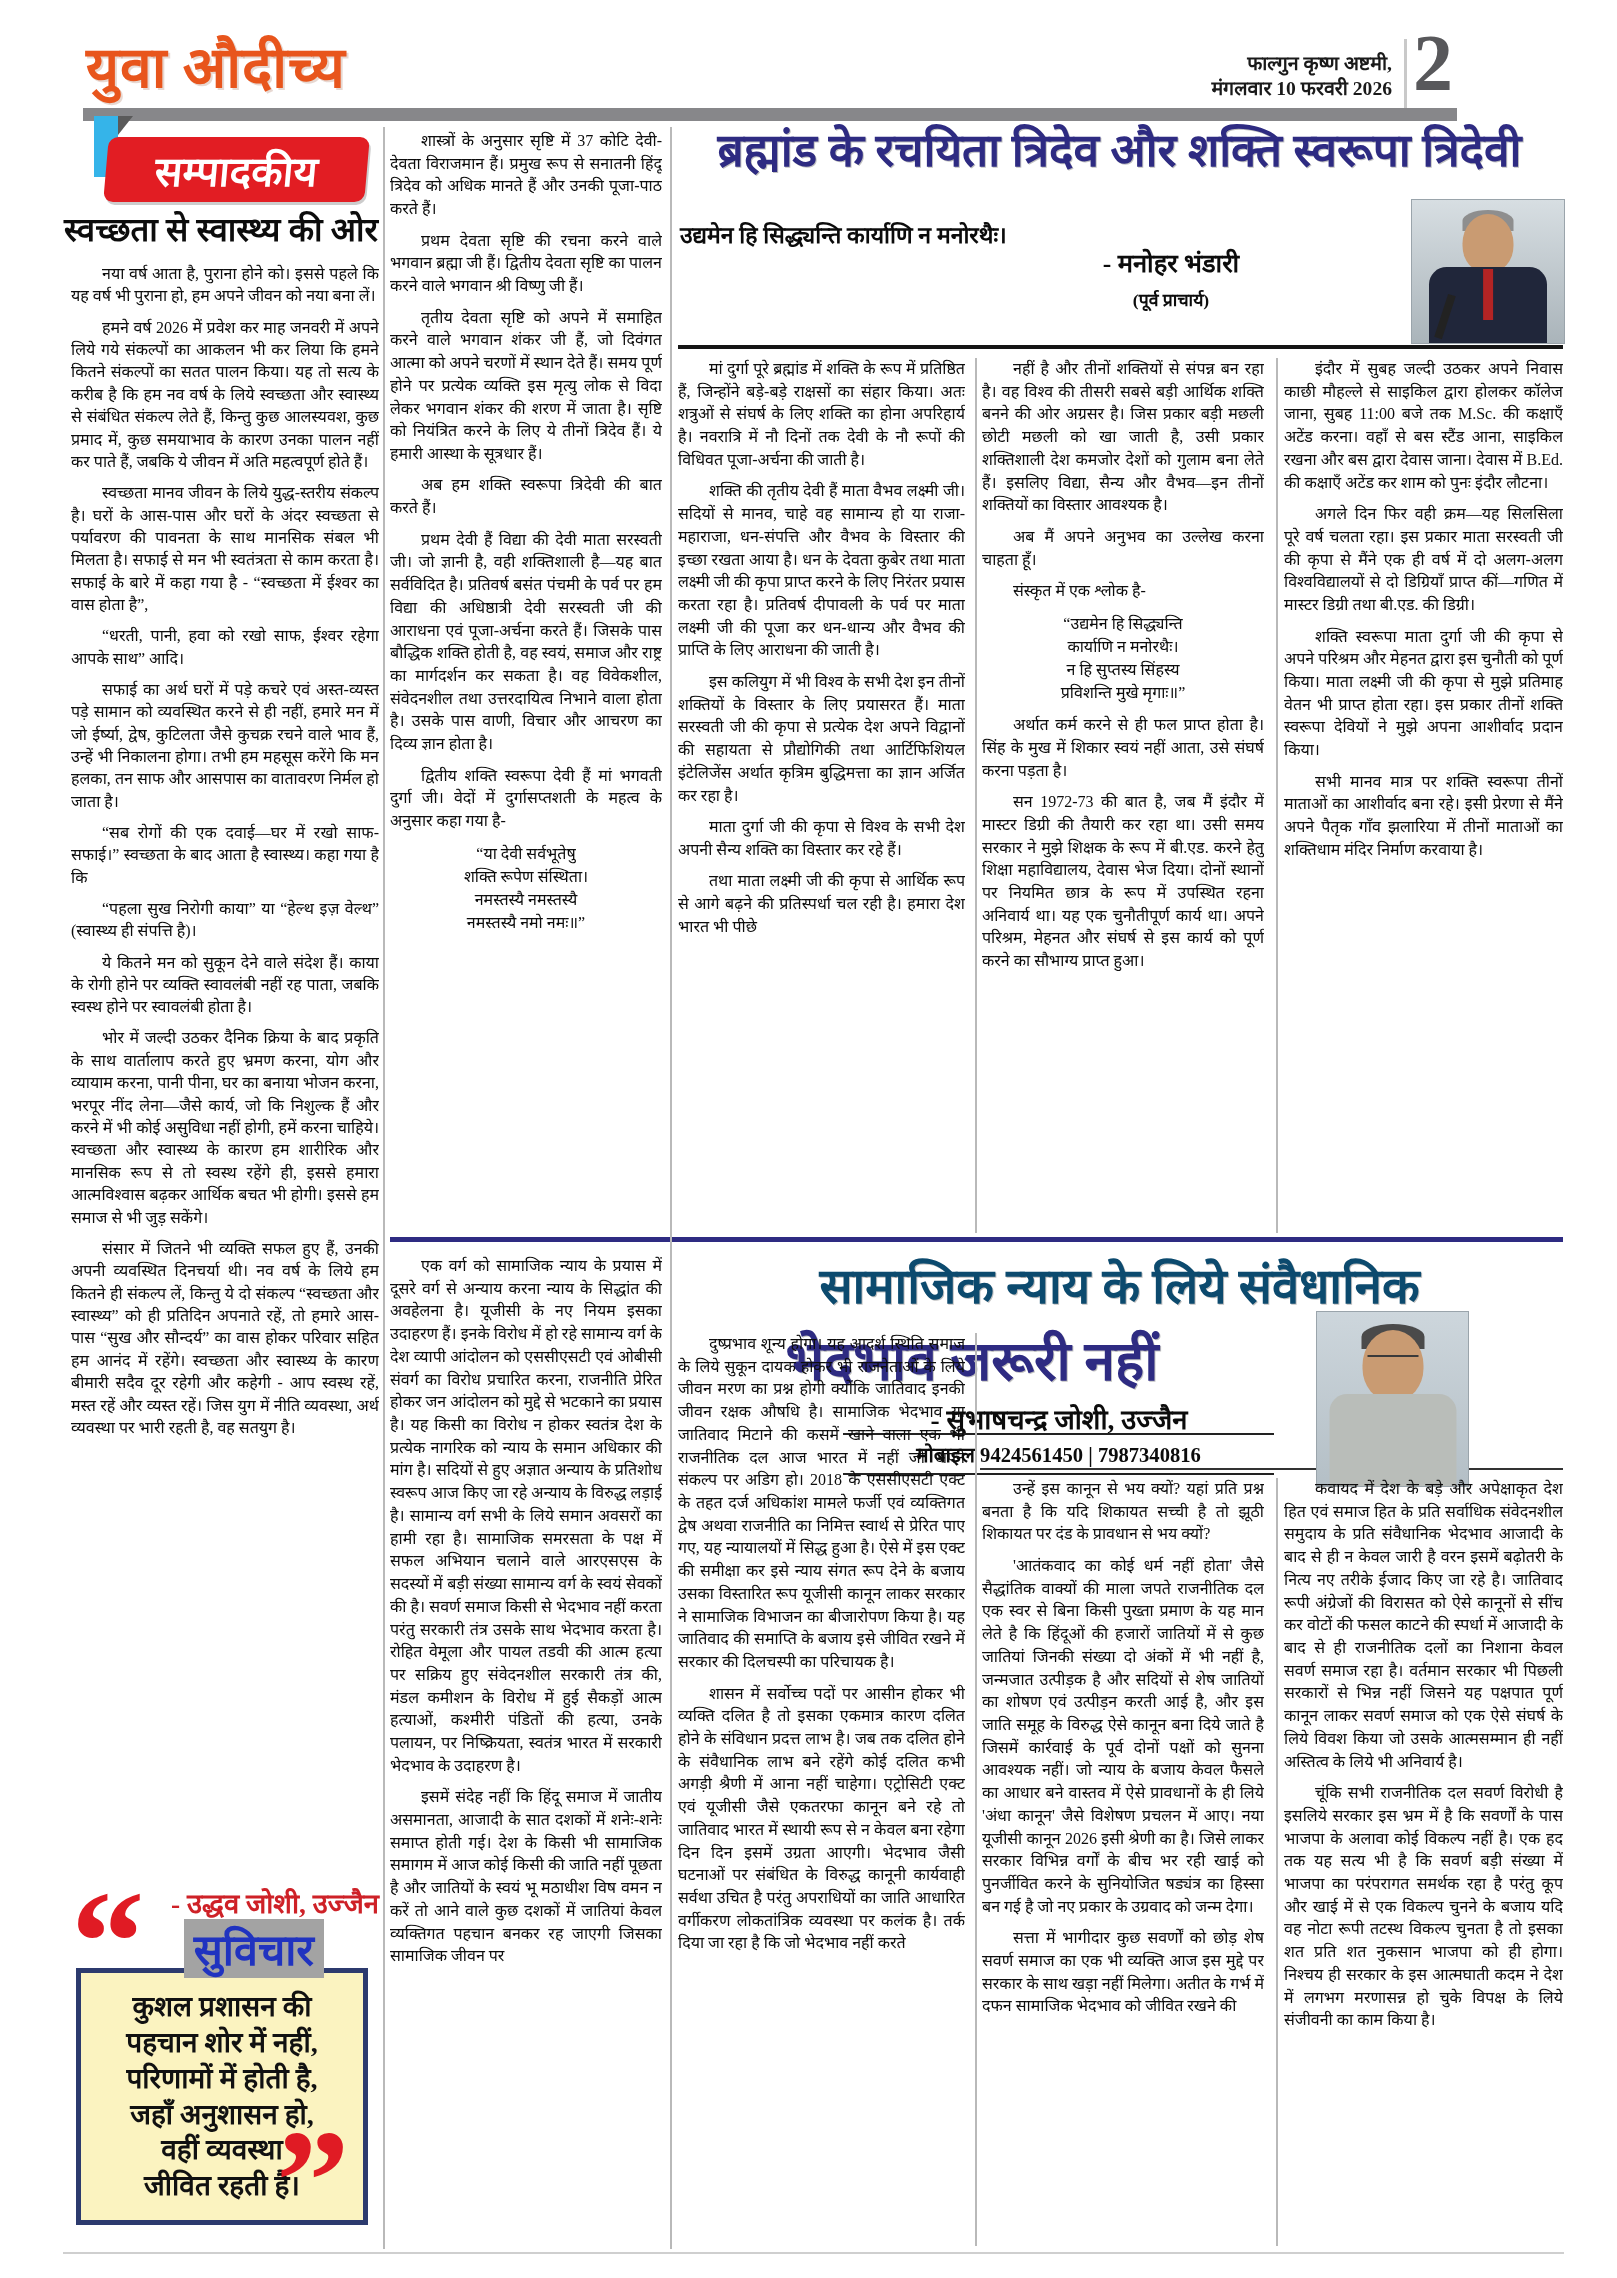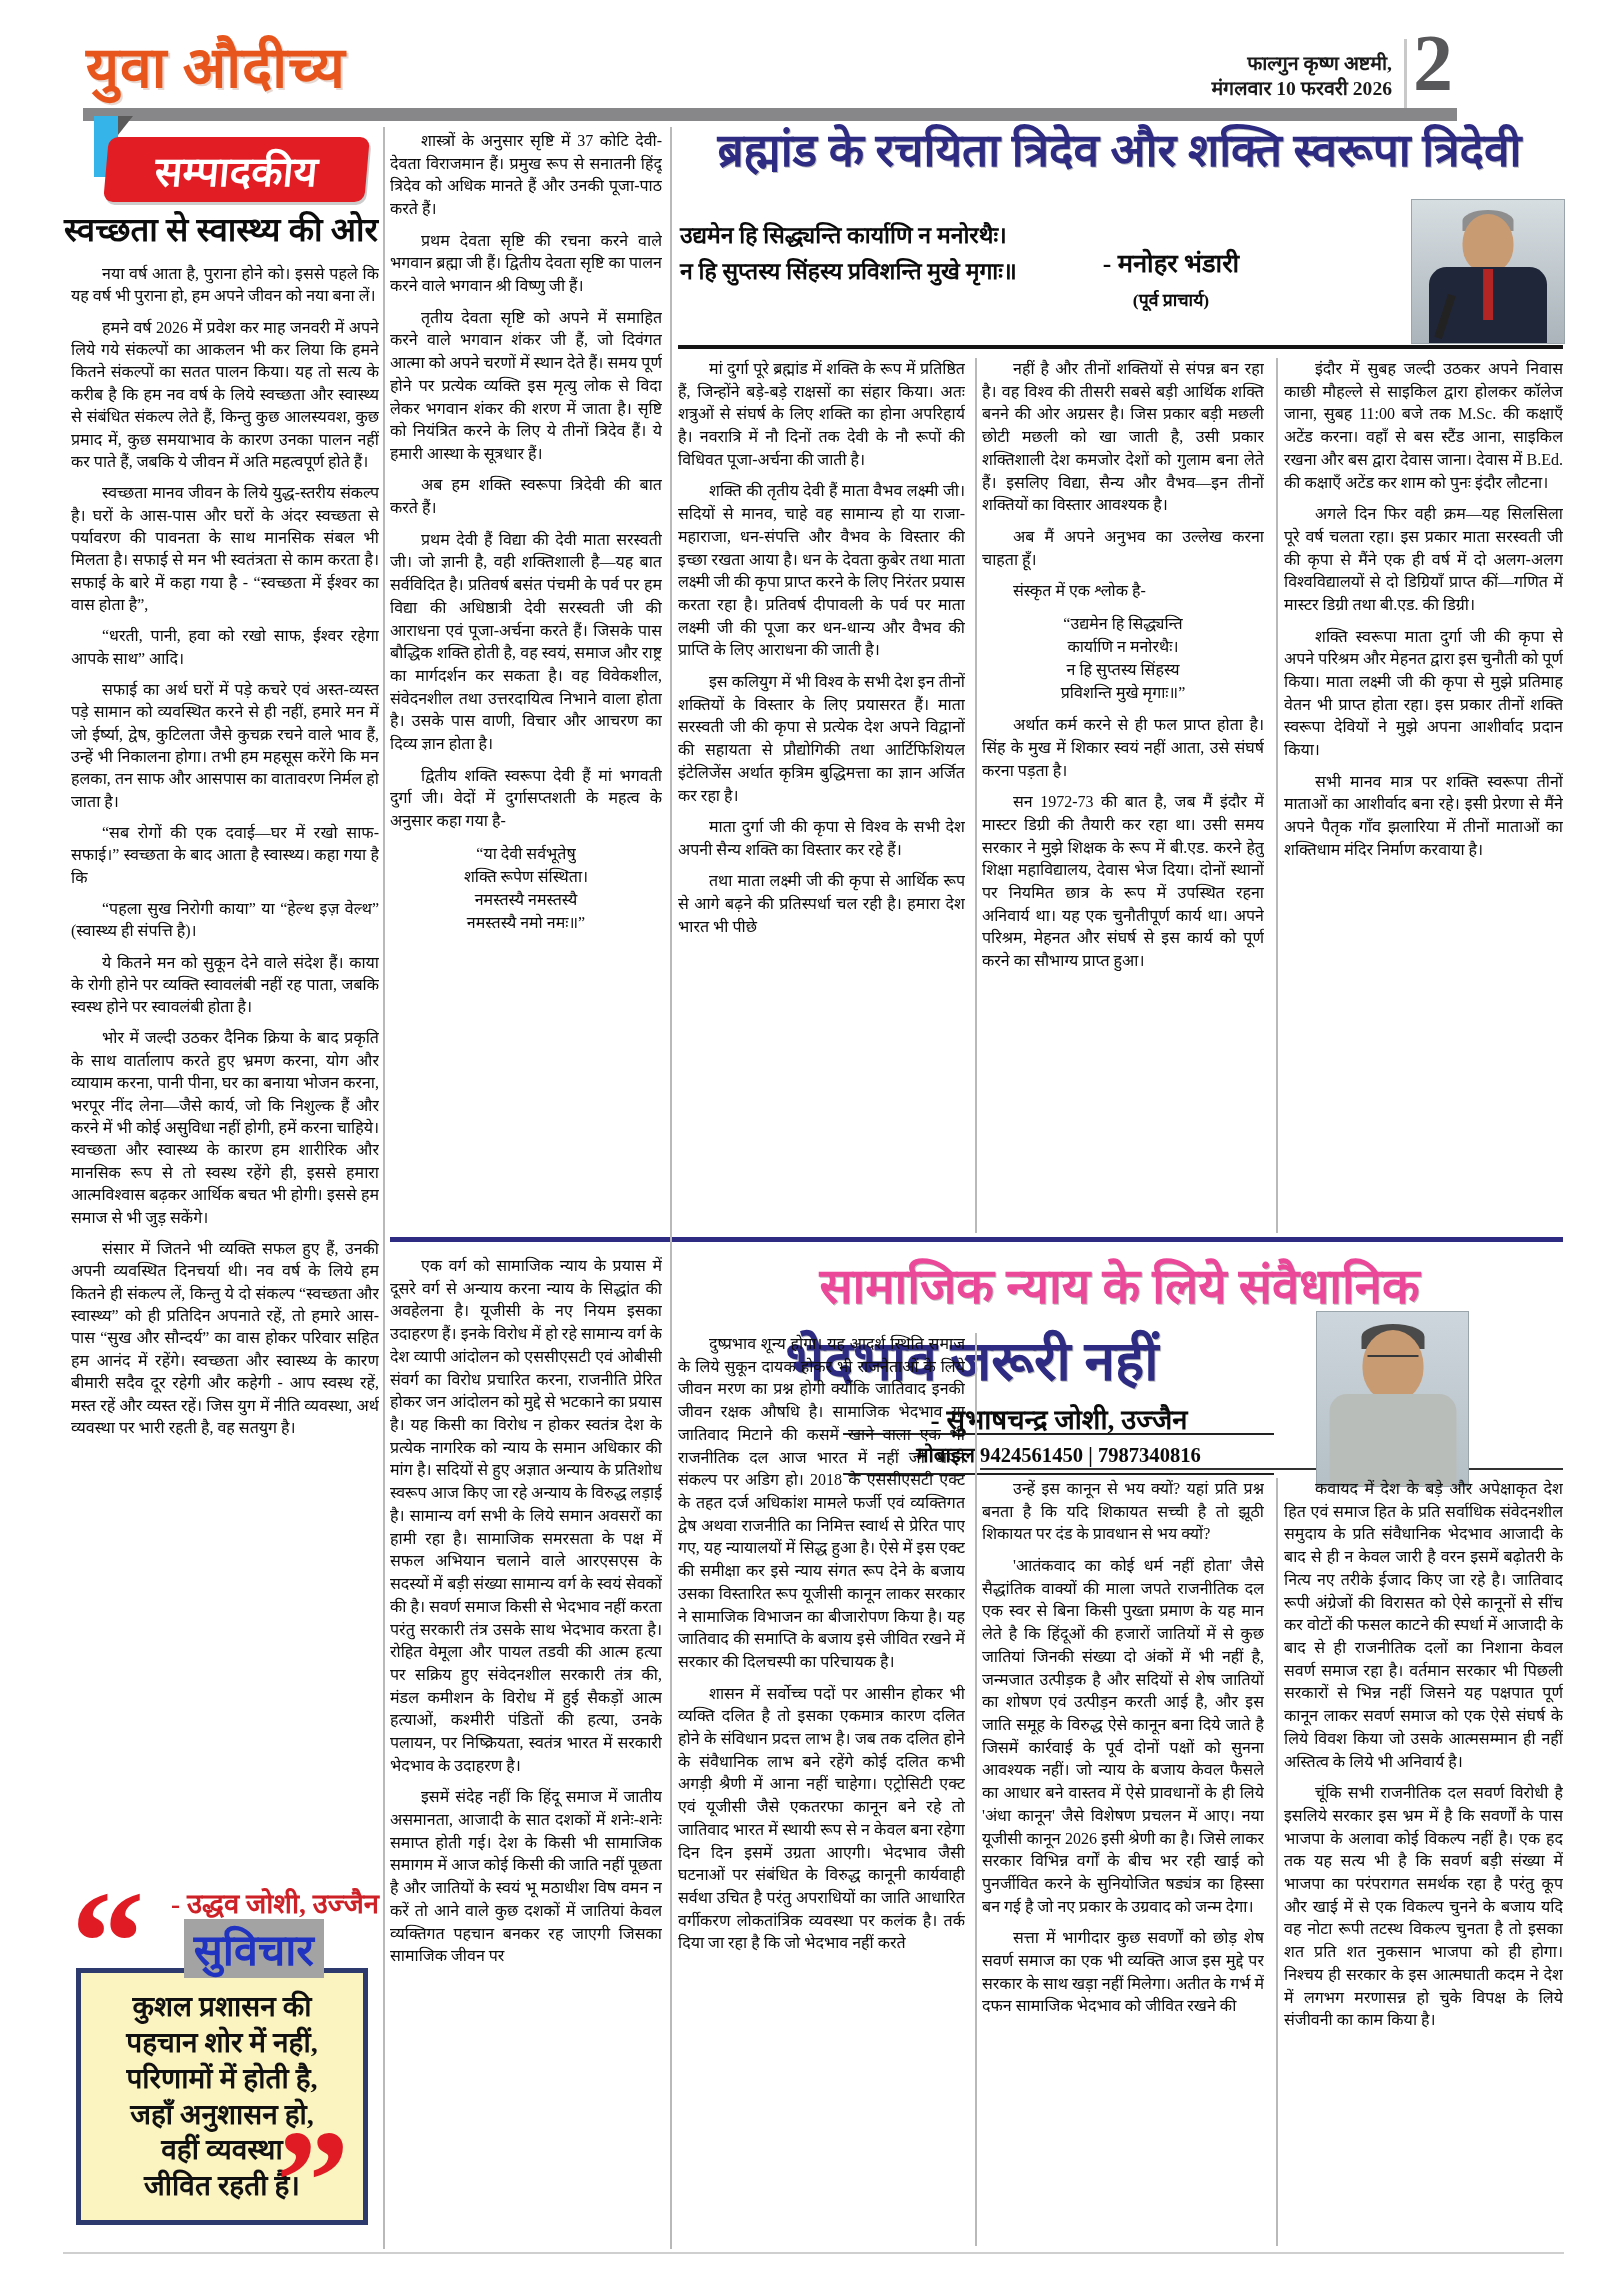--- a/index.html
+++ b/index.html
@@ -72,21 +72,21 @@
   .p-body{position:absolute;left:50%;transform:translateX(-50%);border-radius:17.6px 17.6px 0 0;}
   .p1 .p-body{top:67px;width:118px;height:78px;background:#20263a;}
   .p2 .p-body{top:82px;width:127px;height:94px;background:#b9bdb9;}
   .p-tie{position:absolute;left:50%;transform:translateX(-50%);top:69px;width:9.8px;height:51px;background:#b32424;}
   .p-glasses{position:absolute;left:50%;transform:translateX(-50%);top:43px;width:51px;height:13.7px;
              border-top:2.9px solid #3a3a3a;}
   .p-mic{position:absolute;left:29px;top:94px;width:7.8px;height:45px;background:#222;transform:rotate(18deg);}
 
   
   .a2-headline1{position:absolute;left:676px;top:1251px;width:887px;text-align:center;
-                font-size:49px;font-weight:bold;color:#ec4899;text-shadow:1px 1px 0 rgba(0,0,0,.25);}
+                font-size:49px;font-weight:bold;color:#0c4a6e;text-shadow:1px 1px 0 rgba(0,0,0,.25);}
   .a2-headline2{position:absolute;left:678px;top:1321px;width:588px;text-align:center;
                 font-size:55px;font-weight:bold;color:#2E2B82;text-shadow:1px 1px 0 rgba(0,0,0,.25);}
   .a2-byline{position:absolute;left:853px;top:1400px;width:412px;text-align:center;
              font-size:27.4px;font-weight:bold;}
   .a2-mobile{position:absolute;left:843px;top:1433px;width:431px;text-align:center;font-size:20.6px;
              font-weight:bold;border-top:2px solid #222;border-bottom:2px solid #222;padding:4.9px 0;}
   .a2-subrule{position:absolute;left:980px;top:1468px;width:583px;height:2px;background:#333;}
 
   .bottom-rule{position:absolute;left:63px;top:2252px;width:1501px;height:2px;background:#cfcfcf;}
 </style>
@@ -146,21 +146,20 @@
       <div>“या देवी सर्वभूतेषु</div>
       <div>शक्ति रूपेण संस्थिता।</div>
       <div>नमस्तस्यै नमस्तस्यै</div>
       <div>नमस्तस्यै नमो नमः॥”</div>
     </div>
   </div>
 
   <div class="a1-headline">ब्रह्मांड के रचयिता त्रिदेव और शक्ति स्वरूपा त्रिदेवी</div>
   <div class="a1-shloka">
     <div>उद्यमेन हि सिद्ध्यन्ति कार्याणि न मनोरथैः।</div>
-    <div>न हि सुप्तस्य सिंहस्य प्रविशन्ति मुखे मृगाः॥</div>
   </div>
   <div class="a1-byline">
     <div class="name">- मनोहर भंडारी</div>
     <div class="title">(पूर्व प्राचार्य)</div>
   </div>
   <div class="portrait p1">
     <div class="p-hair"></div>
     <div class="p-head"></div>
     <div class="p-body"></div>
     <div class="p-tie"></div>

